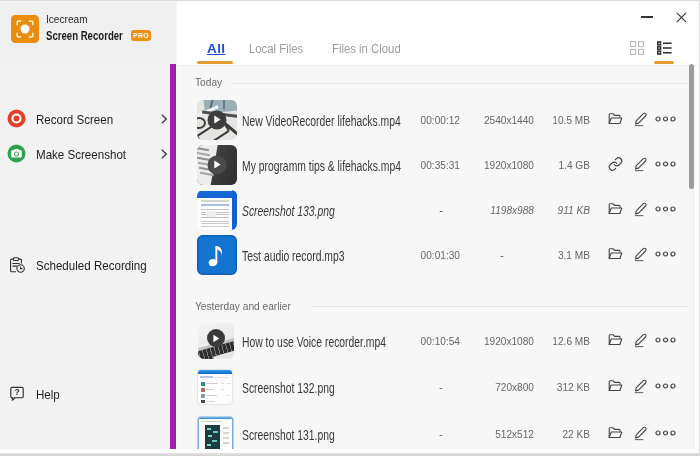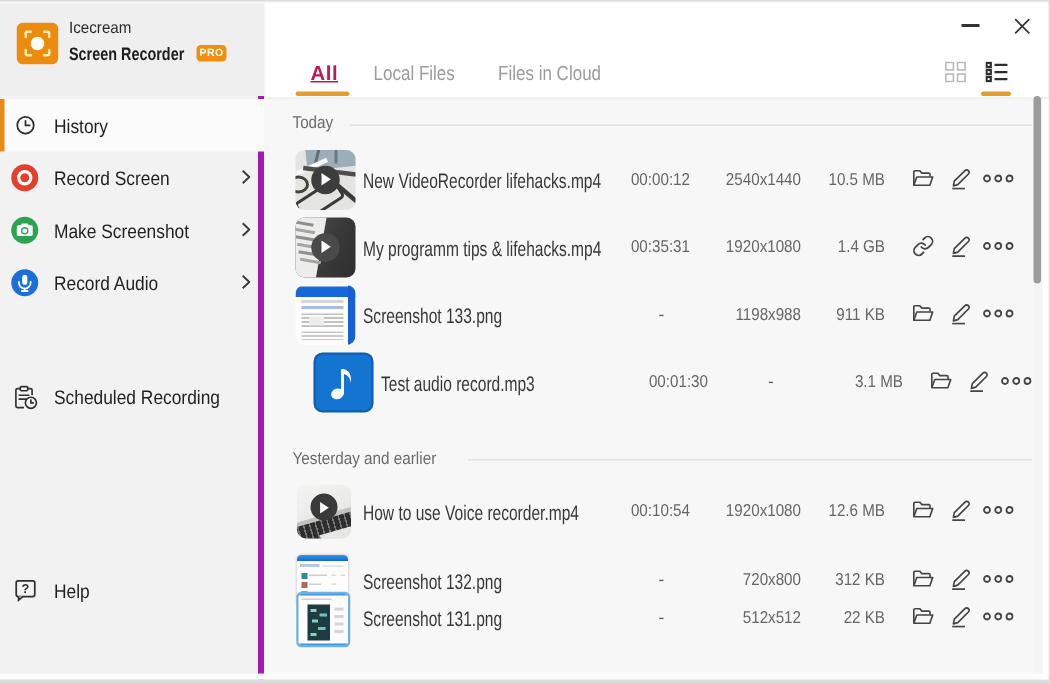--- a/index.html
+++ b/index.html
@@ -1,33 +1,33 @@
 <!DOCTYPE html>
 <html><head>
 <meta charset="utf-8">
 <style>
 * { margin:0; padding:0; box-sizing:border-box; }
 html,body { width:700px; height:456px; overflow:hidden; font-family:"Liberation Sans", sans-serif; }
 .win { transform:translateZ(0); position:relative; width:700px; height:456px; background:#f7f7f8; border-top:1px solid #dcdcdc; border-right:1px solid #dcdcdc; overflow:hidden; }
 
-.side { position:absolute; left:0; top:1px; width:176px; height:451px; background:#f2f2f3; border-right:4px solid #a21caf; }
+.side { position:absolute; left:0; top:1px; width:176px; height:451px; background:#f2f2f3; border-right:6px solid #a21caf; }
 .brand { position:absolute; left:0; top:0; width:176px; height:62px; background:#efefef; }
 .logo { position:absolute; left:10.5px; top:12.5px; width:28px; height:28px; }
 .bt1 { position:absolute; left:46px; top:11px; font-size:11px; color:#2b2b2b; transform:scaleX(.92); transform-origin:left top; }
 .bt2 { position:absolute; left:46px; top:27px; font-size:12px; font-weight:bold; color:#1c1c1c; transform:scaleX(.8); transform-origin:left top; }
 .pro { position:absolute; left:131px; top:28px; width:20px; height:11px; background:#ef8f10; border-radius:3px; color:#fff; font-size:7px; font-weight:bold; text-align:center; line-height:11px; letter-spacing:.3px; }
 .mi { position:absolute; left:0; width:176px; height:35px; }
 .mi .ic { position:absolute; left:7px; top:50%; width:19px; height:19px; transform:translateY(-50%); display:flex; align-items:center; justify-content:center; }
 .mi .lb { position:absolute; left:36px; top:50%; transform:translateY(-50%) scaleX(.89); transform-origin:left center; font-size:13px; color:#1f1f1f; white-space:nowrap; }
 .mi .ch { position:absolute; right:9px; top:50%; transform:translateY(-50%); }
 .mi.active { background:#fbfbfc; box-shadow:inset 3px 0 0 #e78b16; }
 
 .topbar { position:absolute; left:177px; top:1px; width:522px; height:64px; background:#ffffff; border-bottom:1px solid #ececec; }
 .tab { position:absolute; top:40px; font-size:13.5px; color:#9b9b9b; transform:scaleX(.84); transform-origin:left top; }
-.tab.on { color:#be185d; font-weight:bold; transform:none; letter-spacing:.4px;text-decoration:underline; }
+.tab.on { color:#1d4ed8; font-weight:bold; transform:none; letter-spacing:.4px;text-decoration:underline; }
 .tabline { position:absolute; top:60px; height:3px; background:#e29c31; border-radius:2px; }
 .mindash { position:absolute; left:641px; top:15px; width:12px; height:2px; background:#333; }
 .closex { position:absolute; left:676px; top:11px; width:11px; height:11px; }
 .vicon { position:absolute; top:40px; width:14px; height:14px; }
 
 .content { position:absolute; left:177px; top:65px; width:523px; height:384px; background:#f7f7f8; }
 .sech { position:absolute; left:195px; font-size:11.5px; color:#6b6b6b; transform:scaleX(.885); transform-origin:left top; }
 .secline { position:absolute; height:1px; background:#e2e2e2; }
 .row { position:absolute; left:177px; width:510px; height:40px; }
 .thumb { position:absolute; left:20px; top:0; width:40px; height:40px; border-radius:6px; overflow:hidden; }
@@ -60,29 +60,20 @@
           <path d="M21.8 18.4 v2.4 a1 1 0 0 1 -1 1 h-2.4"></path>
           <path d="M9.6 21.8 h-2.4 a1 1 0 0 1 -1-1 v-2.4"></path>
         </g>
         <circle cx="14" cy="14" r="4.5" fill="#fff"></circle>
       </svg>
       <div class="bt1">Icecream</div>
       <div class="bt2">Screen Recorder</div>
       <div class="pro">PRO</div>
     </div>
 
-    <div class="mi active" style="top:64px;">
-      <span class="ic">
-        <svg width="14" height="14" viewBox="0 0 15 15" fill="none" stroke="#2f2f2f" stroke-width="1.25">
-          <circle cx="7.5" cy="7.5" r="5.9"></circle>
-          <path d="M7.5 4.4 v3.1 h3" stroke-linecap="round"></path>
-        </svg>
-      </span>
-      <span class="lb">History</span>
-    </div>
 
     <div class="mi" style="top:99px;">
       <span class="ic">
         <svg width="20" height="20" viewBox="0 0 19 19">
           <circle cx="9.5" cy="9.5" r="9" fill="#e2402a"></circle>
           <circle cx="9.5" cy="9.5" r="5.1" fill="#fff"></circle>
           <circle cx="9.5" cy="9.5" r="3" fill="#e2402a"></circle>
         </svg>
       </span>
       <span class="lb">Record Screen</span>
@@ -98,34 +89,20 @@
           <path fill-rule="evenodd" fill="#fff" d="M6.8 6.2 l0.8-1.2 h3.8 l0.8 1.2 h1.6 a1 1 0 0 1 1 1 v5.2 a1 1 0 0 1 -1 1 h-8.6 a1 1 0 0 1 -1-1 v-5.2 a1 1 0 0 1 1-1 z M9.5 12.4 a2.5 2.5 0 1 0 0-5 a2.5 2.5 0 0 0 0 5 z"></path>
           <circle cx="9.5" cy="9.9" r="1.6" fill="#fff"></circle>
         </svg>
       </span>
       <span class="lb">Make Screenshot</span>
       <span class="ch"><svg width="6" height="10" viewBox="0 0 6 10" fill="none" stroke="#3c3c3c" stroke-width="1.3">
             <path d="M0.8 0.8 L5.2 5 L0.8 9.2"></path>
           </svg></span>
     </div>
 
-    <div class="mi" style="top:169px;">
-      <span class="ic">
-        <svg width="20" height="20" viewBox="0 0 19 19">
-          <circle cx="9.5" cy="9.5" r="9" fill="#1c6fd6"></circle>
-          <rect x="7.8" y="4.2" width="3.4" height="6.6" rx="1.7" fill="#fff"></rect>
-          <path d="M5.6 8.9 v0.6 a3.9 3.9 0 0 0 7.8 0 v-0.6" stroke="#fff" stroke-width="1.2" fill="none" stroke-linecap="round"></path>
-          <path d="M9.5 13.4 v1.6 M7.6 15 h3.8" stroke="#fff" stroke-width="1.2" stroke-linecap="round"></path>
-        </svg>
-      </span>
-      <span class="lb">Record Audio</span>
-      <span class="ch"><svg width="6" height="10" viewBox="0 0 6 10" fill="none" stroke="#3c3c3c" stroke-width="1.3">
-            <path d="M0.8 0.8 L5.2 5 L0.8 9.2"></path>
-          </svg></span>
-    </div>
 
 
     <div class="mi" style="top:245px;padding-left:12px;">
       <span class="ic">
         <svg width="18" height="17" viewBox="0 0 18 17" fill="none" stroke="#2f2f2f" stroke-width="1.1">
           <path d="M5.5 2.6 H3.6 a1 1 0 0 0 -1 1 v10.6 a1 1 0 0 0 1 1 H8"></path>
           <path d="M10.5 2.6 h1.9 a1 1 0 0 1 1 1 V7"></path>
           <rect x="5.5" y="1.2" width="5" height="2.8" rx="0.8"></rect>
           <path d="M4.8 7 h6.4 M4.8 9.6 h4.4" stroke-linecap="round"></path>
           <circle cx="12.6" cy="12" r="3.7" fill="#f2f2f3"></circle>
@@ -240,21 +217,21 @@
       <path d="M2.2 9.3 L9.3 2.2 a1.6 1.6 0 0 1 2.3 2.3 L4.5 11.6 L1.6 12.4 z" stroke-linejoin="round"></path>
       <path d="M0.8 14.2 h8.5"></path>
     </svg>
     <svg class="act ad" width="21" height="6" viewBox="0 0 21 6" fill="none" stroke="#444" stroke-width="1.2">
       <circle cx="3" cy="3" r="2"></circle>
         <circle cx="10.5" cy="3" r="2"></circle>
         <circle cx="18" cy="3" r="2"></circle>
     </svg>
   </div>
 
-  <div class="row" style="top:188.5px;">
+  <div class="row" style="top:188.5px;font-style:italic;">
     <div class="thumb" style="background:#fdfdfd;">
       <div style="position:absolute; left:0; top:1px; width:40px; height:7px; background:#1567da;"></div>
       <div style="position:absolute; right:0; top:0; width:5px; height:40px; background:#1560d2;"></div>
       <div style="position:absolute; left:4px; top:10.5px; width:28px; height:1.5px; background:#d4d4d4;"></div>
       <div style="position:absolute; left:4px; top:14px; width:28px; height:2px; background:#a8bce4;"></div>
       <div style="position:absolute; left:4px; top:19px; width:28px; height:10px; background:repeating-linear-gradient(#c2c2c2 0 1px, transparent 1px 2.6px);"></div>
       <div style="position:absolute; left:9px; top:21px; width:10px; height:6px; background:#ededed;"></div>
       <div style="position:absolute; left:4px; top:31px; width:28px; height:7px; background:repeating-linear-gradient(#cacaca 0 1px, transparent 1px 2.4px);"></div>
     </div>
     <div class="fname">Screenshot 133.png</div>
@@ -269,21 +246,21 @@
       <path d="M2.2 9.3 L9.3 2.2 a1.6 1.6 0 0 1 2.3 2.3 L4.5 11.6 L1.6 12.4 z" stroke-linejoin="round"></path>
       <path d="M0.8 14.2 h8.5"></path>
     </svg>
     <svg class="act ad" width="21" height="6" viewBox="0 0 21 6" fill="none" stroke="#444" stroke-width="1.2">
       <circle cx="3" cy="3" r="2"></circle>
         <circle cx="10.5" cy="3" r="2"></circle>
         <circle cx="18" cy="3" r="2"></circle>
     </svg>
   </div>
 
-  <div class="row" style="top:234px;margin-left:12px;">
+  <div class="row" style="top:234px;">
     <div class="thumb" style="background:#1374d2; box-shadow:inset 0 0 0 1.5px rgba(9,70,130,.45);">
       <svg style="position:absolute; left:11px; top:7px;" width="18" height="26" viewBox="0 0 18 26">
         <ellipse cx="4.9" cy="20.6" rx="4.2" ry="3.5" transform="rotate(-16 4.9 20.6)" fill="#fff"></ellipse>
         <rect x="7.4" y="4" width="1.9" height="17" fill="#fff"></rect>
         <path d="M9.3 4 c3.2 1.1 5.3 3.4 4.6 9.7 c-0.3-3.5-1.8-5.3-4.6-6.3 z" fill="#fff"></path>
       </svg>
     </div>
     <div class="fname">Test audio record.mp3</div>
     <div class="cdur">00:01:30</div>
     <div class="dash" style="left:323px;">-</div>
@@ -366,21 +343,21 @@
       <path d="M2.2 9.3 L9.3 2.2 a1.6 1.6 0 0 1 2.3 2.3 L4.5 11.6 L1.6 12.4 z" stroke-linejoin="round"></path>
       <path d="M0.8 14.2 h8.5"></path>
     </svg>
     <svg class="act ad" width="21" height="6" viewBox="0 0 21 6" fill="none" stroke="#444" stroke-width="1.2">
       <circle cx="3" cy="3" r="2"></circle>
         <circle cx="10.5" cy="3" r="2"></circle>
         <circle cx="18" cy="3" r="2"></circle>
     </svg>
   </div>
 
-  <div class="row" style="top:391px;">
+  <div class="row" style="top:413px;">
     <div class="thumb" style="left:21.5px; top:3.5px; width:33px; height:34.5px; border-radius:2px; background:#fcfcfc; box-shadow:0 0 0 1.5px #6fb0dd;">
       <div style="position:absolute; left:0; top:0; width:33px; height:1.5px; background:#3f96e2;"></div>
       <div style="position:absolute; left:0; bottom:0; width:33px; height:1.5px; background:#3f96e2;"></div>
       <div style="position:absolute; left:2px; top:3px; width:20px; height:1.5px; background:#d0d0d0;"></div>
       <div style="position:absolute; left:6px; top:7px; width:15px; height:24px; background:#1d3c41;"></div>
       <div style="position:absolute; left:8px; top:10px; width:4px; height:2px; background:#7fd4c8;"></div>
       <div style="position:absolute; left:14px; top:13px; width:5px; height:2px; background:#6fc4b8;"></div>
       <div style="position:absolute; left:9px; top:17px; width:4px; height:2px; background:#7fd4c8;"></div>
       <div style="position:absolute; left:13px; top:22px; width:5px; height:2px; background:#6fc4b8;"></div>
       <div style="position:absolute; left:8px; top:26px; width:4px; height:2px; background:#7fd4c8;"></div>

